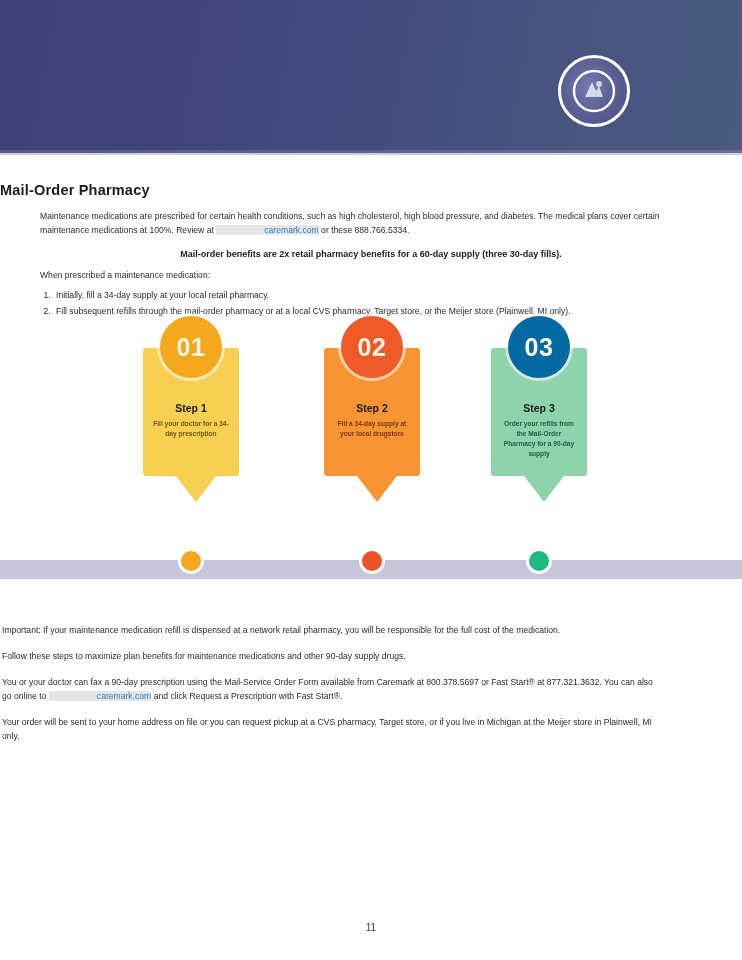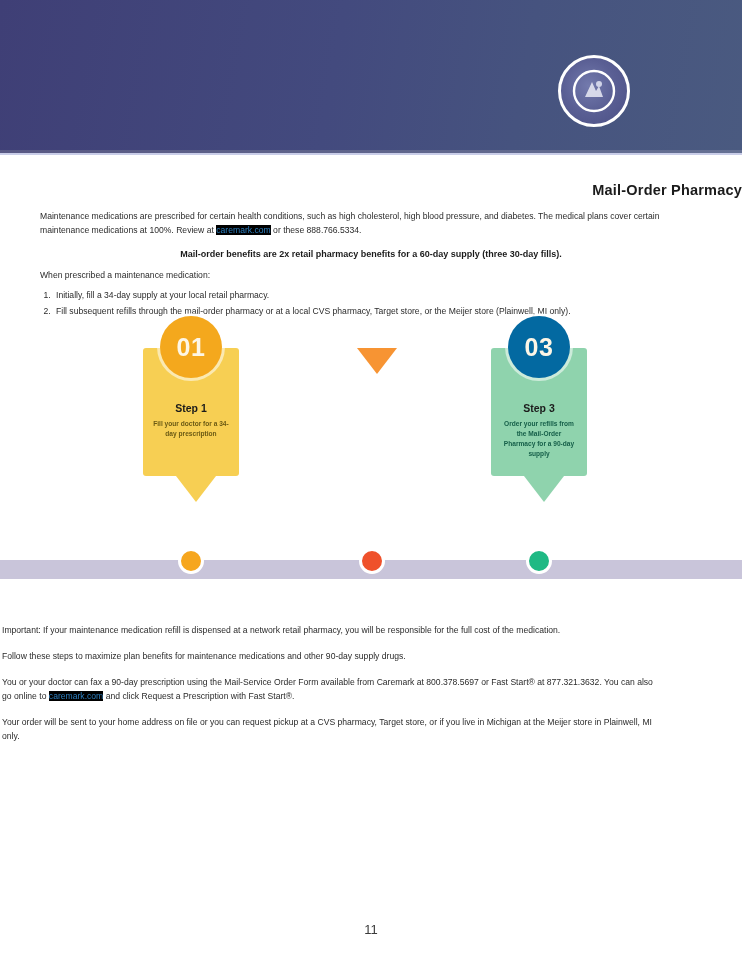--- a/index.html
+++ b/index.html
@@ -59,21 +59,21 @@
 
   
   .page {
     position: absolute;
     top: 170px;
     left: 0;
     width: 742px;
   }
 
   .page-title {
-    text-align: right;
+    text-align: left;
     font-size: 14.5px;
     font-weight: bold;
     letter-spacing: .2px;
     color: #1b1b1b;
     margin: 12px 0 0 0;
   }
 
   .body-col {
     margin: 0 auto;
     width: 662px;
@@ -84,22 +84,23 @@
     font-size: 8.6px;
     line-height: 1.62;
     color: #2b2b2b;
     margin: 12px 0 0 0;
     text-align: left;
   }
   p.para.tight { margin-top: 8px; }
 
   .link {
     color: #2d7fbf;
-    background: #000000;
+    background: #e5e5e5;
     text-decoration: none;
+    padding-left: 48px;
   }
 
   .highlight-line {
     font-size: 9px;
     font-weight: bold;
     color: #1b1b1b;
     text-align: center;
     margin: 10px 0 0 0;
     line-height: 1.5;
   }
@@ -201,21 +202,21 @@
     left: 0;
     width: 666px;
   }
 
   .page-number {
     position: absolute;
     top: 922px;
     left: 0;
     width: 742px;
     text-align: center;
-    font-size: 13px;
+    font-size: 10px;
     color: #3a3a3a;
   }
 </style>
 </head>
 <body>
 
 <div class="header-banner"></div>
 <div class="header-rule"></div>
 <div class="header-rule2"></div>
 
@@ -255,20 +256,25 @@
     <div class="pin-body" id="pin-body-1" style="background: rgb(247, 207, 83);">
       <div class="pin-num-circle" id="pin-circle-1" style="background: rgb(244, 168, 29);">01</div>
       <div class="pin-title">Step 1</div>
       <div class="pin-text">Fill your doctor for a 34-day prescription</div>
     </div>
     <div class="pin-tail" id="pin-tail-1" style="border-top: 26px solid rgb(247, 207, 83);"></div>
   </div>
   <div class="dot" id="dot-1" style="left: 178px; background: rgb(246, 166, 30);"></div>
 
   <div class="pin" style="left:324px;">
+    <div class="pin-body" id="pin-body-2" style="background: rgb(247, 148, 51);">
+      <div class="pin-num-circle" id="pin-circle-2" style="background: rgb(239, 90, 42);">02</div>
+      <div class="pin-title">Step 2</div>
+      <div class="pin-text on-orange">Fill a 34-day supply at your local drugstore</div>
+    </div>
     <div class="pin-tail" id="pin-tail-2" style="border-top: 26px solid rgb(247, 148, 51);"></div>
   </div>
   <div class="dot" id="dot-2" style="left: 359px; background: rgb(239, 81, 43);"></div>
 
   <div class="pin" style="left:491px;">
     <div class="pin-body" id="pin-body-3" style="background: rgb(143, 211, 173);">
       <div class="pin-num-circle" id="pin-circle-3" style="background: #0369a1;">03</div>
       <div class="pin-title">Step 3</div>
       <div class="pin-text on-green">Order your refills from the Mail-Order Pharmacy for a 90-day supply</div>
     </div>

